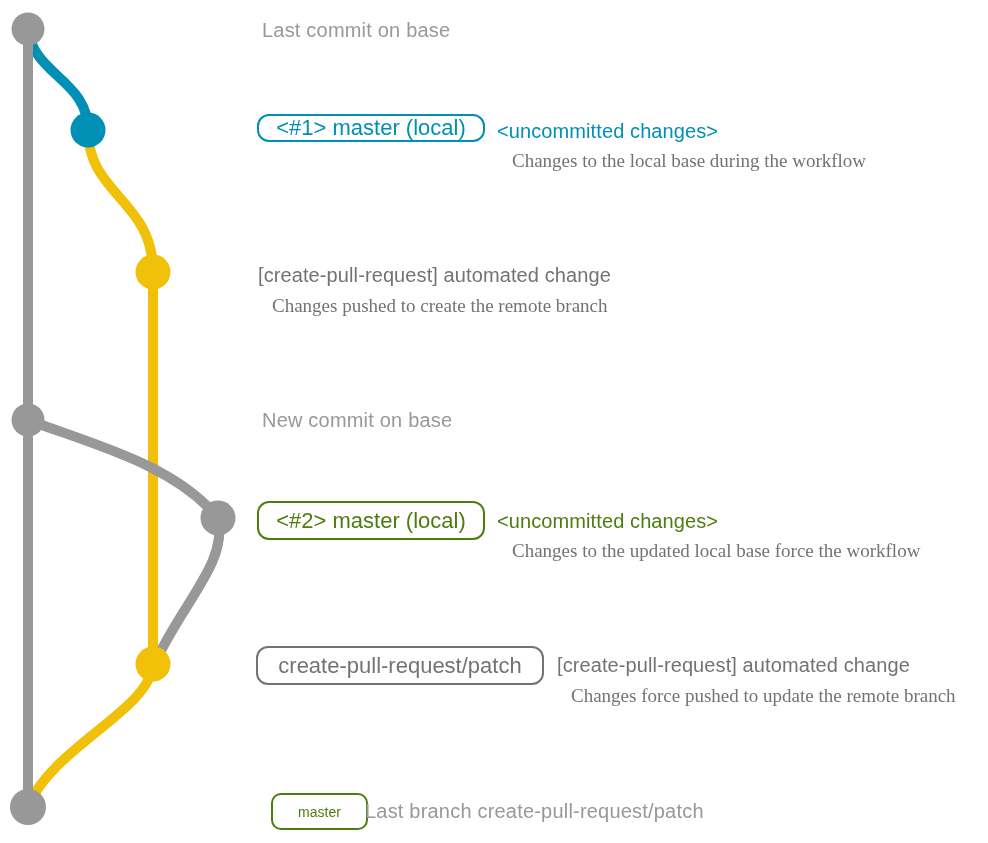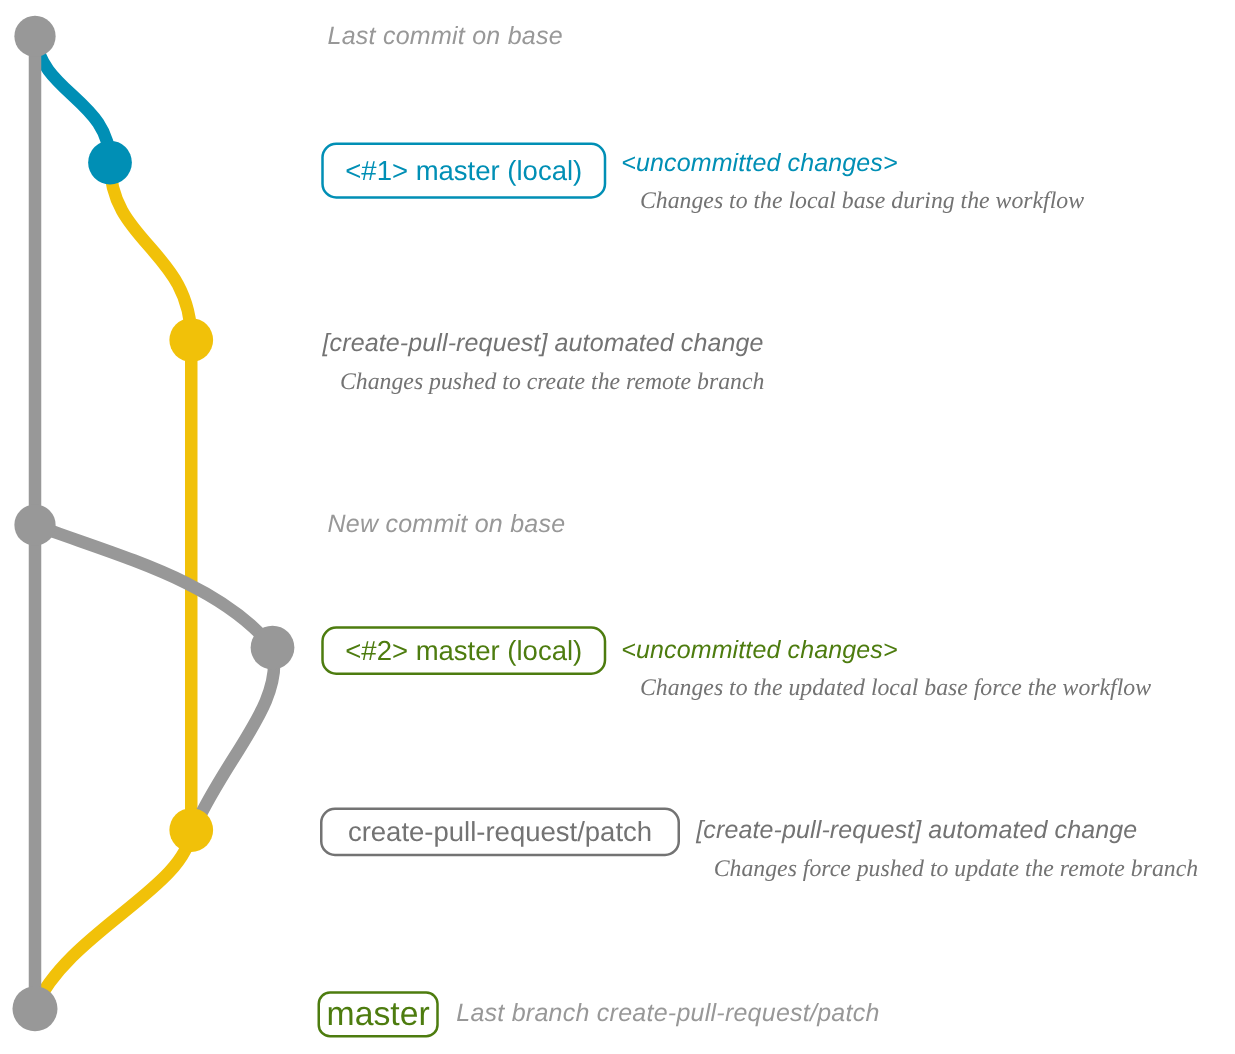--- a/index.html
+++ b/index.html
@@ -26,21 +26,21 @@
   .stroke-yellow { stroke: #f1c109; }
   .fill-gray     { fill: #989898; }
   .fill-teal     { fill: #008fb5; }
   .fill-yellow   { fill: #f1c109; }
   .branch-line {
     fill: none;
     stroke-width: 10;
     stroke-linecap: round;
   }
 
-  .abs { position: absolute; white-space: nowrap; font-style: italic; }
+  .abs { position: absolute; white-space: nowrap; }
   .vcenter { transform: translateY(-50%); }
 
   .annotation {
     color: #989898;
     font-size: 20px;
     letter-spacing: 0.2px;
   }
   .branch-title {
     font-size: 20px;
     letter-spacing: 0.1px;
@@ -57,21 +57,21 @@
     position: absolute;
     display: flex;
     align-items: center;
     justify-content: center;
     border: 2px solid currentColor;
     border-radius: 12px;
     box-sizing: border-box;
     font-size: 22px;
     background: #ffffff00;
   }
-  .badge.small { font-size: 27px; border-radius: 10px; }
+  .badge.small { font-size: 14px; border-radius: 10px; margin-left: 17px; }
 </style>
 </head>
 <body>
 
 <div class="canvas">
 
   <svg class="graph-svg" width="250" height="843" viewBox="0 0 250 843">
 
     <path d="M 28 29 C 33 75, 88 80, 88 130" class="branch-line stroke-teal"></path>
 
@@ -90,21 +90,21 @@
     <circle cx="88" cy="130" r="17.5" class="fill-teal"></circle>
     <circle cx="153" cy="272" r="17.5" class="fill-yellow"></circle>
     <circle cx="28" cy="420" r="16.5" class="fill-gray"></circle>
     <circle cx="218" cy="518" r="17.5" class="fill-gray"></circle>
     <circle cx="153" cy="664" r="17.5" class="fill-yellow"></circle>
     <circle cx="28" cy="807" r="18" class="fill-gray"></circle>
   </svg>
 
   <div class="abs vcenter annotation" style="left:262px; top:30px;">Last commit on base</div>
 
-  <div class="badge teal-text" style="left:257px; top:114px; width:228px; height:45px;">
+  <div class="badge teal-text" style="left:257px; top:114px; width:228px; height:28px;">
     <span>&lt;#1&gt; master (local)</span>
   </div>
   <div class="abs vcenter branch-title teal-text" style="left:497px; top:131px;">&lt;uncommitted changes&gt;</div>
   <div class="abs vcenter note" style="left:512px; top:161px;">Changes to the local base during the workflow</div>
 
   <div class="abs vcenter branch-title yellow-text" style="left:258px; top:275px;">[create-pull-request] automated change</div>
   <div class="abs vcenter note" style="left:272px; top:306px;">Changes pushed to create the remote branch</div>
 
   <div class="abs vcenter annotation" style="left:262px; top:420px;">New commit on base</div>
 

